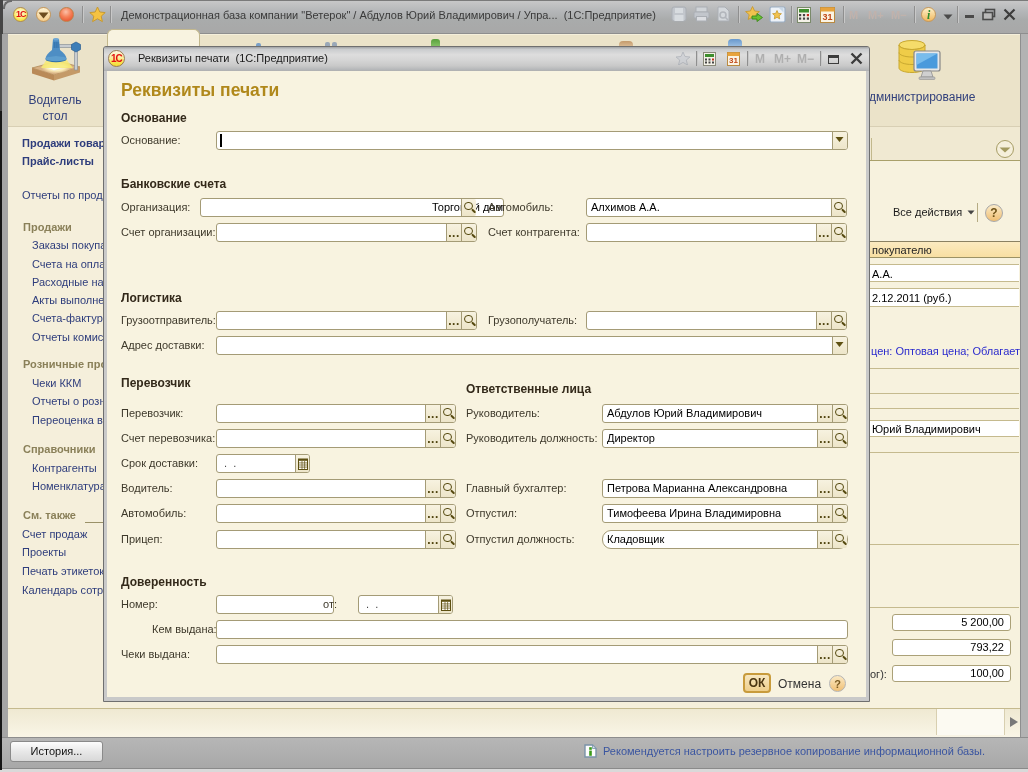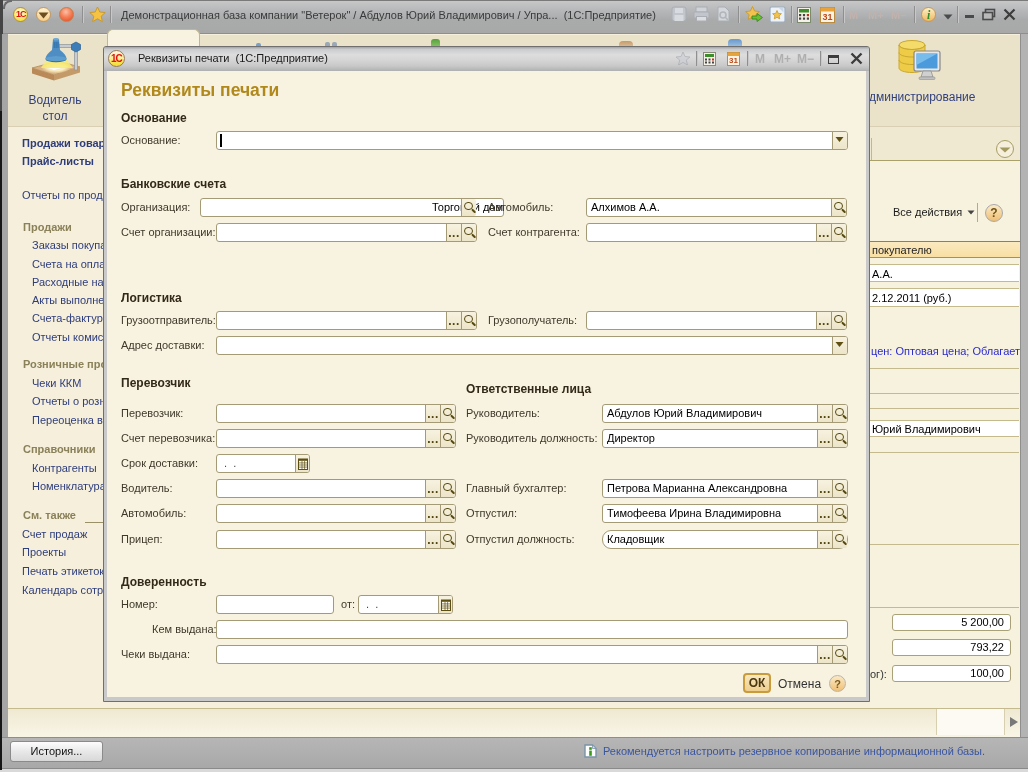--- a/index.html
+++ b/index.html
@@ -445,21 +445,21 @@
 <div class="fbtn z dots" style="left:425px; top:531px; width:15px; height:17px;">...</div>
 <div class="fbtn z mag16" style="left:440px; top:531px; width:15px; height:17px; border-radius:0 2px 2px 0;"></div>
 <div class="abs z dlabel" style="left:466px; top:533px;">Отпустил должность:</div>
 <div class="fld z" style="left:602px; top:530px; width:246px;border-radius:9px;">Кладовщик</div>
 <div class="fbtn z dots" style="left:817px; top:531px; width:15px; height:17px;">...</div>
 <div class="fbtn z mag16" style="left:832px; top:531px; width:15px; height:17px; border-radius:0 2px 2px 0;"></div>
 
 <div class="abs z dbold" style="left:121px; top:575px;">Доверенность</div>
 <div class="abs z dlabel" style="left:121px; top:598px;">Номер:</div>
 <div class="fld z" style="left:216px; top:595px; width:118px;"></div>
-<div class="abs z dlabel" style="left:341px; top:598px;text-align:right;">от:</div>
+<div class="abs z dlabel" style="left:323px; top:598px;text-align:right;">от:</div>
 <div class="fld z" style="left:358px; top:595px; width:95px; color:#444;">&nbsp;.&nbsp;&nbsp;.</div>
 <div class="fbtn z" style="left:438px; top:596px; width:14px; height:17px; border-radius:0 2px 2px 0;">
     <svg width="14" height="16" style="position:absolute;left:0;top:1px;">
       <rect x="2.5" y="3" width="9" height="10.5" fill="#FDFBF4" stroke="#5E5012" stroke-width="1"></rect>
       <rect x="2.5" y="3" width="9" height="1.8" fill="#5E5012"></rect>
       <path d="M6 5 L6 13.5 M8.6 5 L8.6 13.5" stroke="#5E5012" stroke-width="0.7"></path>
       <path d="M2.5 6.9 L11.5 6.9 M2.5 9 L11.5 9 M2.5 11.1 L11.5 11.1" stroke="#5E5012" stroke-width="0.7"></path>
     </svg>
   </div>
 

